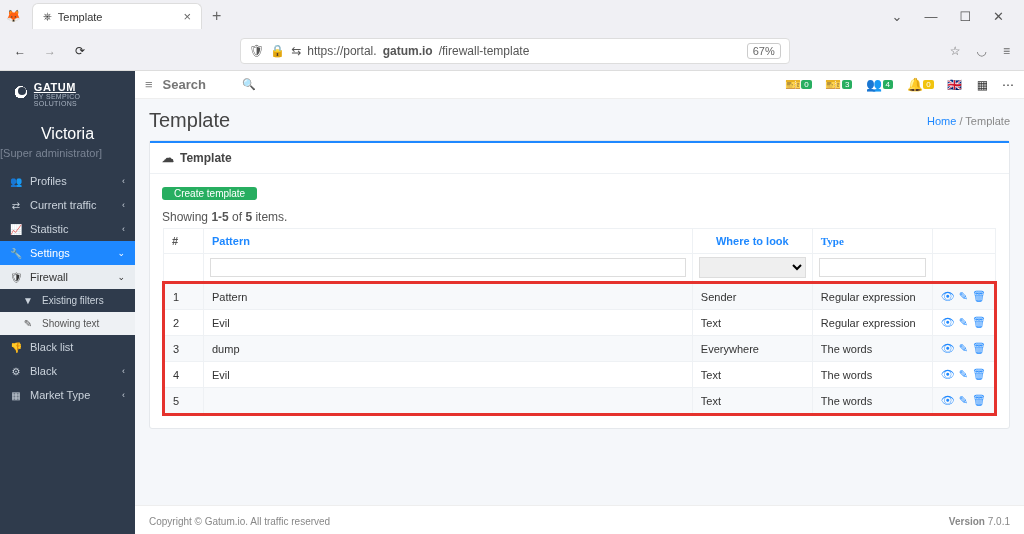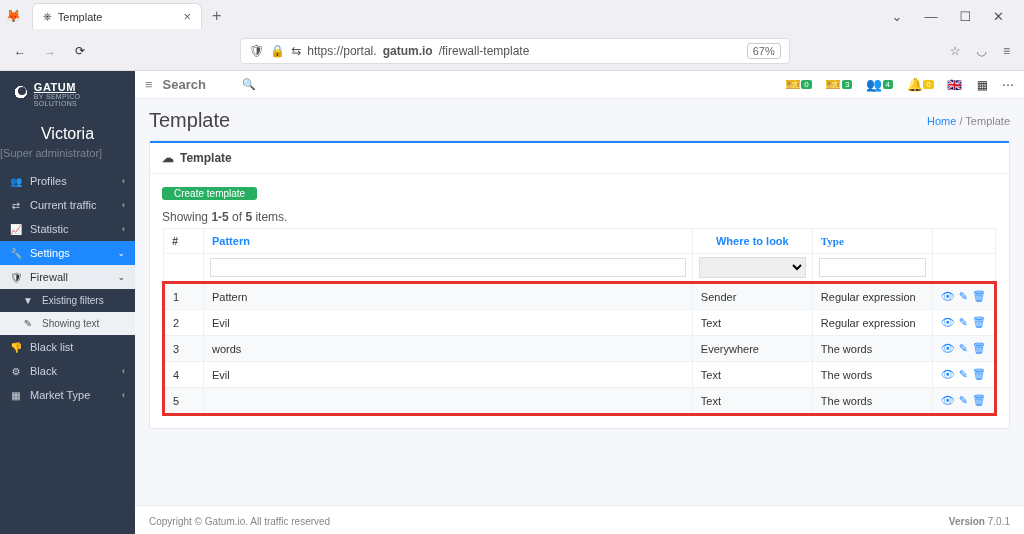--- a/index.html
+++ b/index.html
@@ -258,21 +258,21 @@
                 <td>
                     <div class="actions">
                       <span>👁</span>
                       <span>✎</span>
                       <span>🗑</span>
                     </div>
                   </td>
               </tr>
               <tr class="striped">
                 <td>3</td>
-                  <td>words</td>
+                  <td>dump</td>
                   <td>Everywhere</td>
                   <td>The words</td>
                 <td>
                     <div class="actions">
                       <span>👁</span>
                       <span>✎</span>
                       <span>🗑</span>
                     </div>
                   </td>
               </tr>

